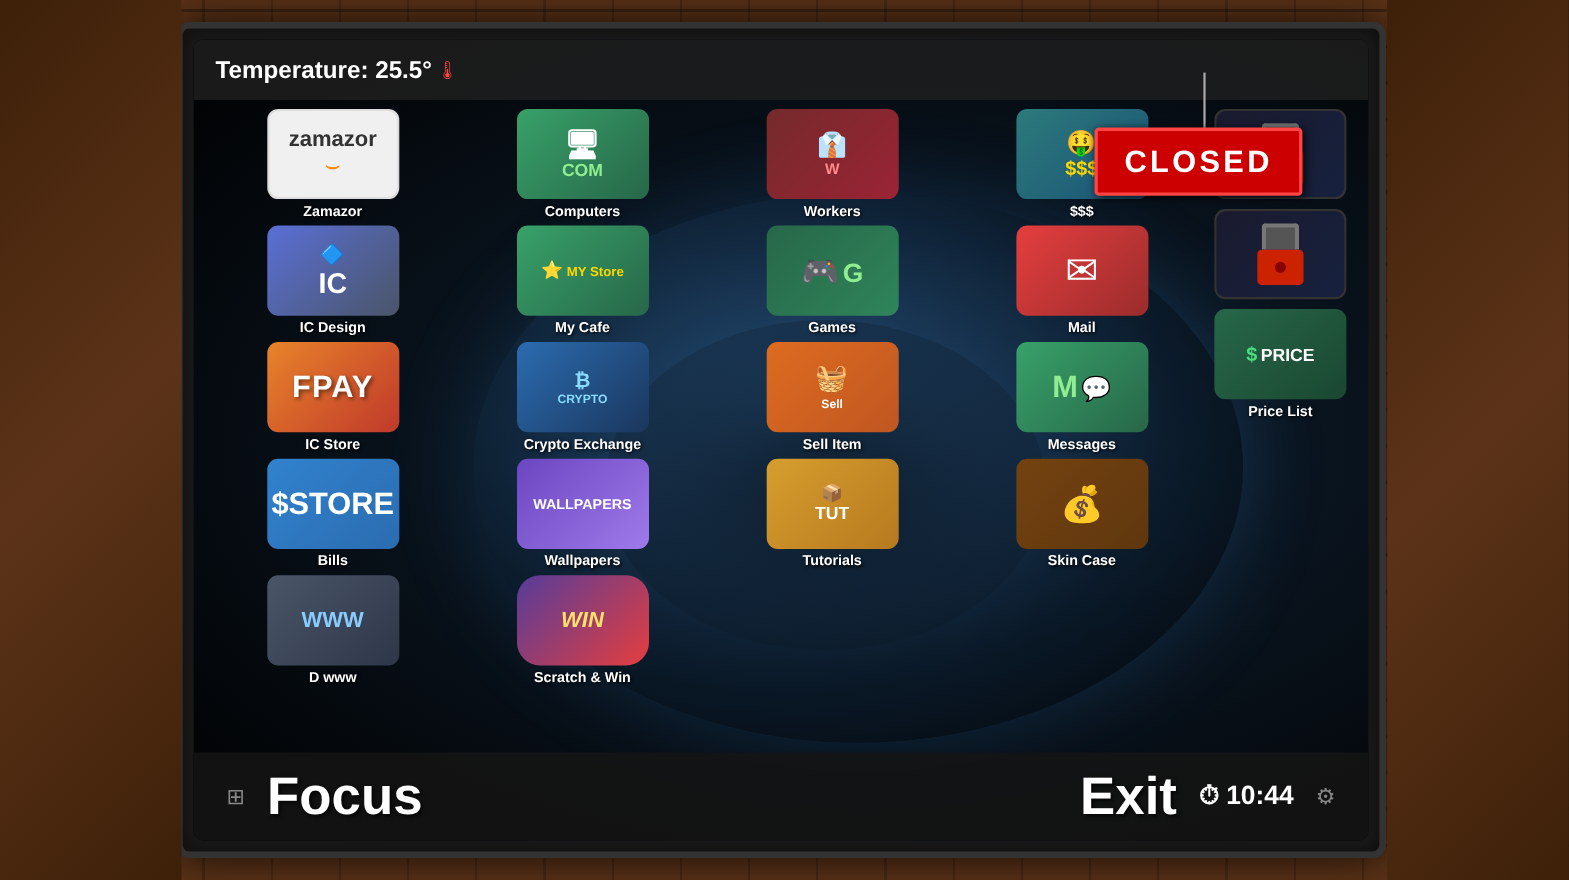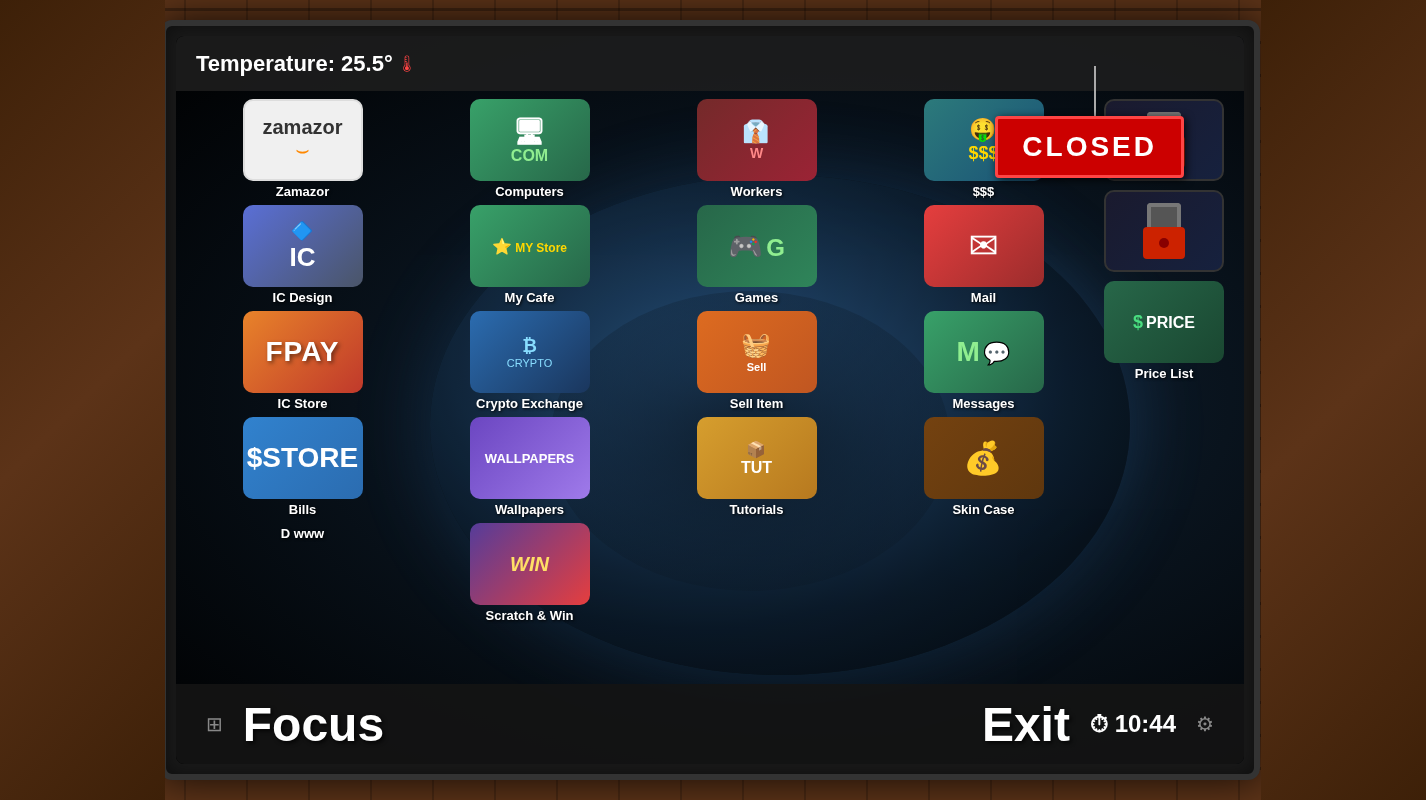--- a/index.html
+++ b/index.html
@@ -285,20 +285,23 @@
         </div>
 
         <div class="app-item">
           <div class="app-box" style="background:linear-gradient(135deg,#3182ce,#2b6cb0);">
             <div style="color:white;font-size:28px;font-weight:900;">$STORE</div>
           </div>
           <span class="app-name">Bills</span>
         </div>
 
         <div class="app-item">
+          <div class="app-box" style="background:linear-gradient(135deg,#4a5568,#2d3748);">
+            <div style="color:#88ccff;font-size:20px;font-weight:900;">WWW</div>
+          </div>
           <span class="app-name">D www</span>
         </div>
 
       </div>
 
       <div class="col">
 
         <div class="app-item">
           <div class="app-box" style="background:linear-gradient(135deg,#38a169,#276749);">
             <div style="color:white;font-size:11px;font-weight:bold;text-align:center;">
@@ -315,35 +318,35 @@
               <span style="font-size:16px;">⭐</span> MY Store
             </div>
           </div>
           <span class="app-name">My Cafe</span>
         </div>
 
         <div class="app-item">
           <div class="app-box" style="background:linear-gradient(135deg,#2b6cb0,#1a365d);">
             <div style="color:#88ddff;font-size:11px;font-weight:bold;text-align:center;padding:4px;">
               <span style="font-size:18px;">₿</span><br>
-              <span style="font-weight:400;margin-top:15px;">CRYPTO</span>
+              <span style="font-weight:700;margin-top:15px;">CRYPTO</span>
             </div>
           </div>
           <span class="app-name">Crypto Exchange</span>
         </div>
 
         <div class="app-item">
           <div class="app-box" style="background:linear-gradient(135deg,#6b46c1,#9f7aea);">
             <div style="color:white;font-size:13px;font-weight:900;text-align:center;">WALLPAPERS</div>
           </div>
           <span class="app-name">Wallpapers</span>
         </div>
 
         <div class="app-item">
-          <div class="app-box" style="background:linear-gradient(135deg,#553c9a,#e53e3e);">
+          <div class="app-box" style="background:linear-gradient(135deg,#553c9a,#e53e3e);border-radius:21px;">
             <div style="color:#ffe066;font-size:20px;font-weight:900;text-align:center;font-style:italic;">WIN</div>
           </div>
           <span class="app-name">Scratch &amp; Win</span>
         </div>
 
       </div>
 
       <div class="col">
 
         <div class="app-item">

